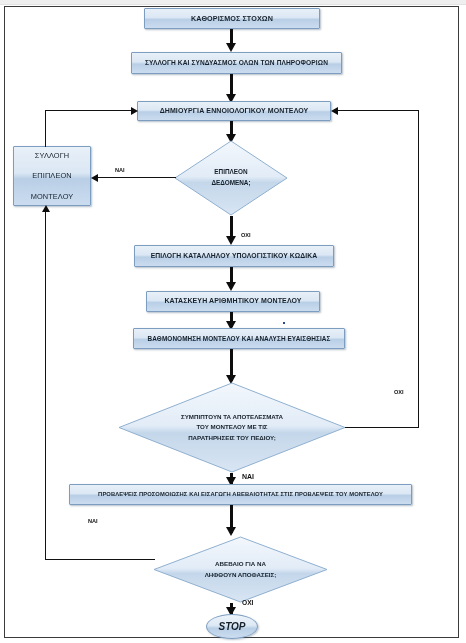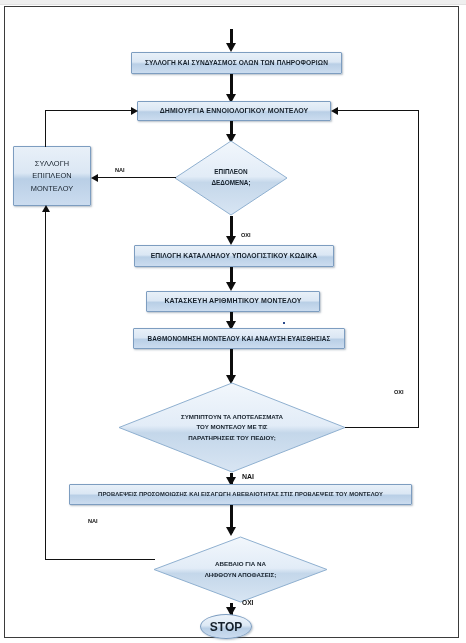--- a/index.html
+++ b/index.html
@@ -134,20 +134,23 @@
   }
 </style>
 </head>
 <body>
 
 <div id="canvas">
 
   <div class="top-strip"></div>
   <div class="page-frame"></div>
 
+  <div class="proc" style="left:144px; top:8px; width:176px; height:21px; font-size:7.2px; font-weight:700;">
+    <span class="lbl">ΚΑΘΟΡΙΣΜΟΣ ΣΤΟΧΩΝ</span>
+  </div>
 
   <div class="vline" style="left:230px; top:29px; width:3px; height:17px;"></div>
   <div class="arrow-down" style="left:226px; top:43px;"></div>
 
   <div class="proc" style="left:131px; top:52px; width:211px; height:22px; font-size:6.6px; font-weight:700;">
     <span class="lbl">ΣΥΛΛΟΓΗ ΚΑΙ ΣΥΝΔΥΑΣΜΟΣ ΟΛΩΝ ΤΩΝ ΠΛΗΡΟΦΟΡΙΩΝ</span>
   </div>
 
   <div class="vline" style="left:230px; top:74px; width:3px; height:23px;"></div>
   <div class="arrow-down" style="left:226px; top:94px;"></div>
@@ -170,21 +173,21 @@
         </linearGradient>
       </defs>
       <polygon points="57,1 113,38 57,75 1,38" fill="url(#gradD1)" stroke="#8fb0d0" stroke-width="1"></polygon>
     </svg>
     <div class="diamond-text" style="font-size:6.4px; font-weight:700;">
       <span class="lbl">ΕΠΙΠΛΕΟΝ</span>
       <span class="lbl">ΔΕΔΟΜΕΝΑ;</span>
     </div>
   </div>
 
-  <div class="proc multiline" style="left:13px; top:146px; width:78px; height:60px; font-size:7.4px; font-weight:400;">
+  <div class="proc multiline" style="left:13px; top:146px; width:78px; height:60px; font-size:7.4px; font-weight:400;gap:8px;">
     <span class="lbl">ΣΥΛΛΟΓΗ</span>
     <span class="lbl">ΕΠΙΠΛΕΟΝ</span>
     <span class="lbl">ΜΟΝΤΕΛΟΥ</span>
   </div>
 
   <div class="hline thin" style="left:98px; top:177px; width:78px; height:1.4px;"></div>
   <div class="arrow-left" style="left:91px; top:173.5px;"></div>
   <div class="edge-label" style="left:115px; top:167px; font-size:5.6px;">ΝΑΙ</div>
 
   <div class="vline thin" style="left:45px; top:110px; width:1.4px; height:37px;"></div>
@@ -274,17 +277,17 @@
   </div>
 
   <div class="hline thin" style="left:45px; top:559px; width:110px; height:1.4px;"></div>
   <div class="vline thin" style="left:45px; top:212px; width:1.4px; height:348px;"></div>
   <div class="arrow-up" style="left:41.7px; top:205px;"></div>
 
   <div class="vline" style="left:230px; top:603px; width:3px; height:12px;"></div>
   <div class="arrow-down" style="left:226px; top:607px;"></div>
   <div class="edge-label" style="left:242px; top:599px; font-size:6.6px;">ΟΧΙ</div>
 
-  <div class="terminator" style="left:200px; top:614px; width:52px; height:25px; font-size:12px;">
+  <div class="terminator" style="left:206px; top:614px; width:52px; height:25px; font-size:10px;font-style:italic;">
     <span class="lbl">STOP</span>
   </div>
 
 </div>
 
 </body></html>

